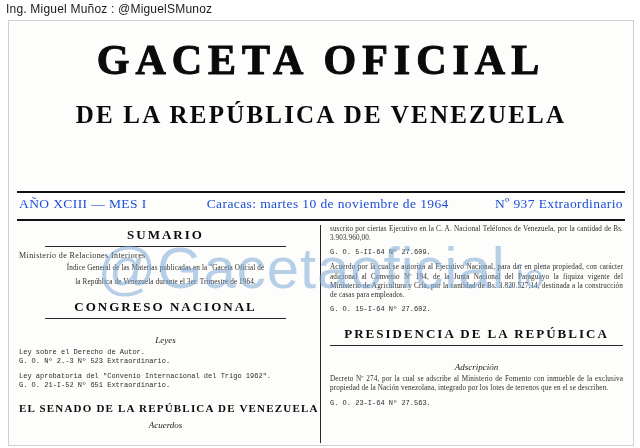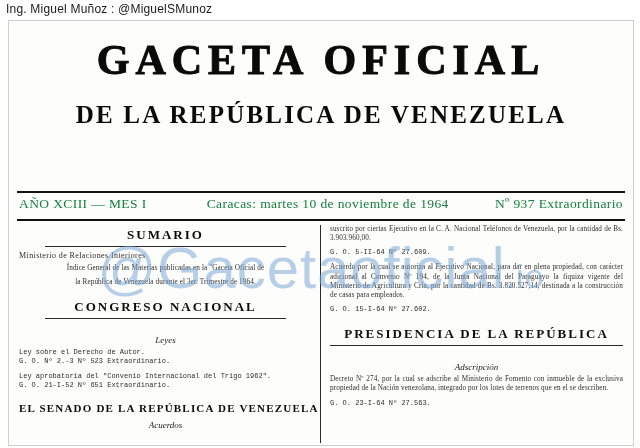--- a/index.html
+++ b/index.html
@@ -115,21 +115,21 @@
     position: absolute;
     left: 10px;
     top: 175px;
     width: 604px;
     display: flex;
     justify-content: space-between;
     align-items: baseline;
     font-family: "Liberation Serif", serif;
     font-size: 13.5px;
     letter-spacing: 0.4px;
-    color: #15803d;
+    color: #1d4ed8;
     z-index: 3;
     white-space: nowrap;
   }
   #issue-line .mid { padding-left: 14px; }
 
   
   #cols {
     position: absolute;
     left: 10px;
     top: 204px;

